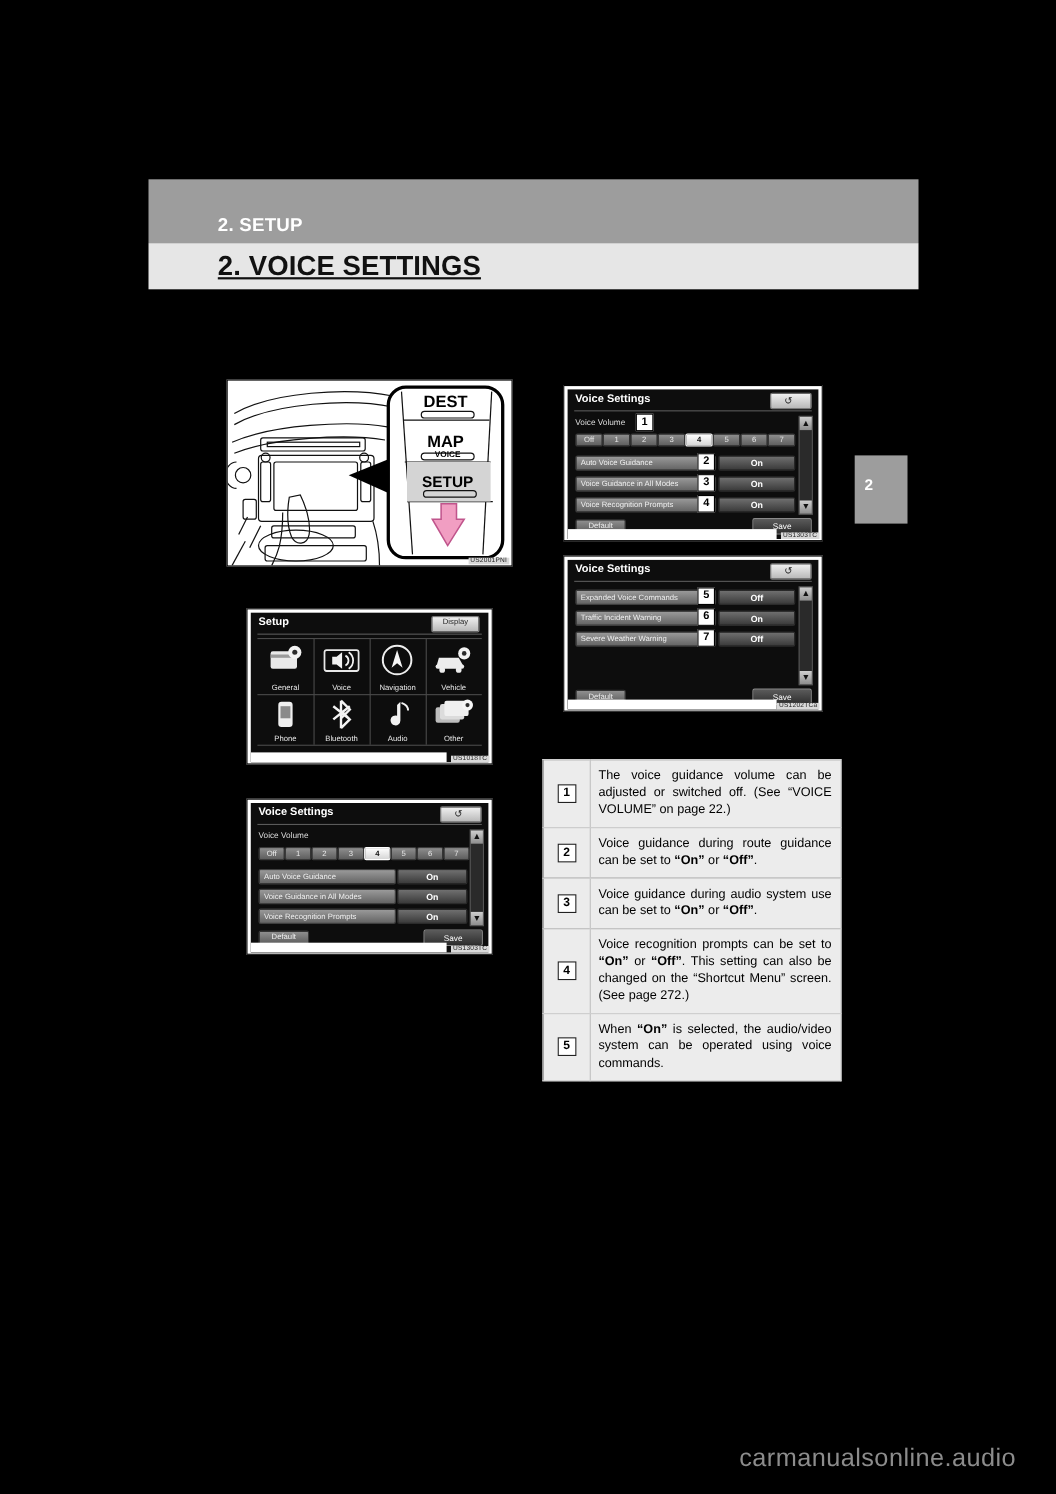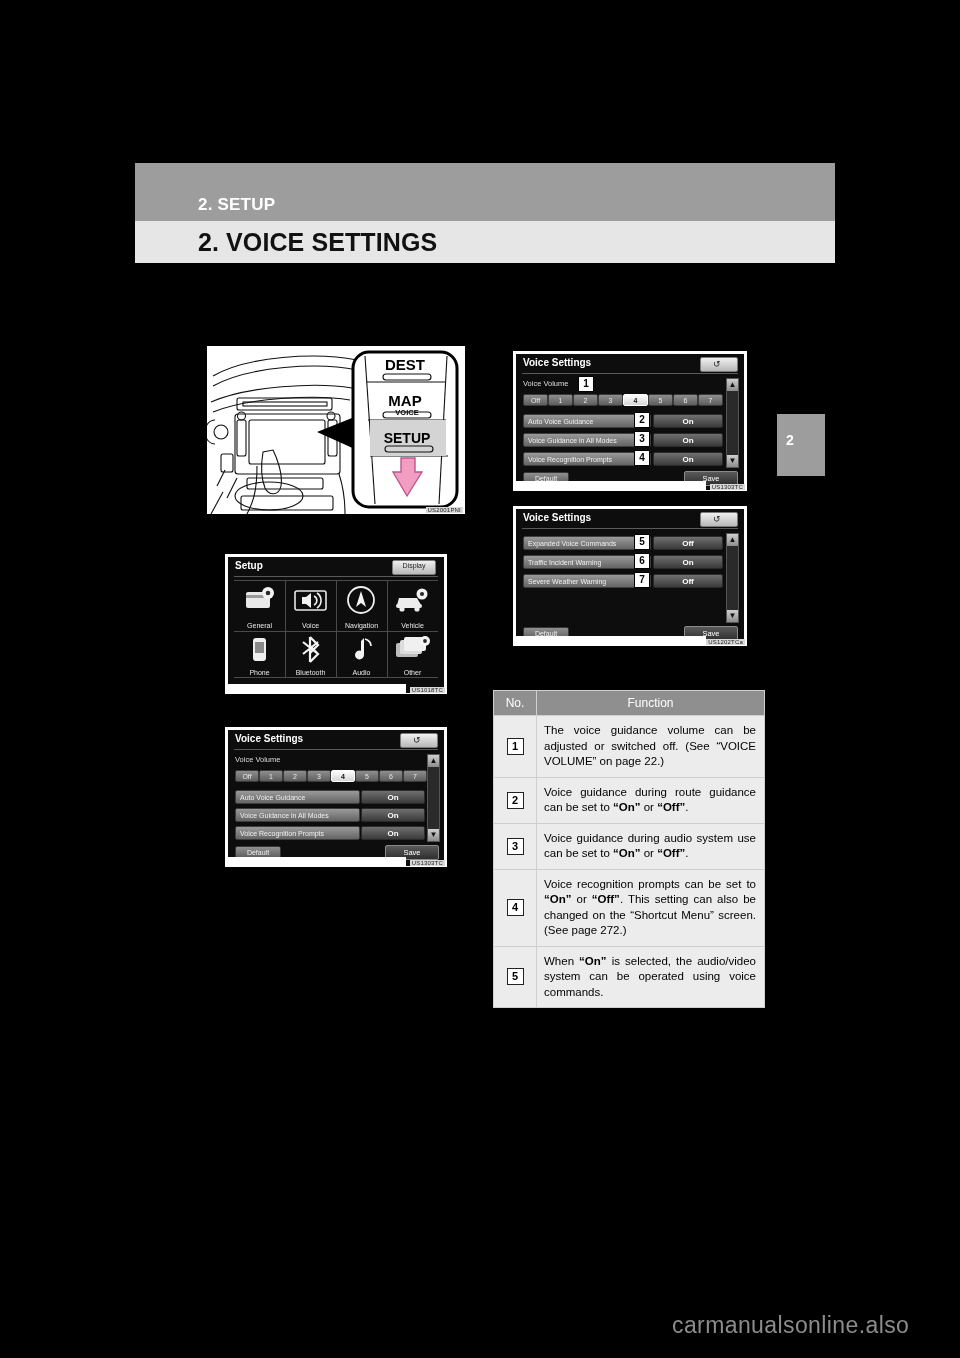--- a/index.html
+++ b/index.html
@@ -7,21 +7,21 @@
     width:960px;height:1358px;background:#000;
     font-family:"Liberation Sans", sans-serif;
     position:relative;overflow:hidden;
   }
   .page{position:absolute;left:0;top:0;width:960px;height:1358px;background:#000;padding-left:32px;}
 
   
   .hdr-gray{position:absolute;left:135px;top:163px;width:700px;height:58px;background:#9d9d9d;}
   .hdr-chapter{position:absolute;left:63px;bottom:6px;color:#fff;font-size:17px;font-weight:bold;letter-spacing:.2px;}
   .hdr-light{position:absolute;left:135px;top:221px;width:700px;height:42px;background:#e6e6e6;}
-  .hdr-title{position:absolute;left:63px;top:7px;color:#111;font-size:25px;font-weight:bold;letter-spacing:.1px;}
+  .hdr-title{position:absolute;left:63px;top:7px;color:#111;font-size:25px;font-weight:bold;letter-spacing:.1px;text-decoration:underline;}
 
   
   .side-tab{position:absolute;left:777px;top:414px;width:48px;height:62px;background:#9d9d9d;}
   .side-tab span{position:absolute;left:9px;top:18px;color:#fff;font-size:14px;font-weight:bold;}
 
   
   .sec-head{position:absolute;left:493px;top:290px;width:272px;height:48px;background:#9d9d9d;}
   .sec-head span{position:absolute;left:12px;top:4px;color:#fff;font-size:16px;font-weight:bold;line-height:21px;}
 
   
@@ -373,24 +373,20 @@
 
       <div class="defbtn" style="left:7px;top:118px;">Default</div>
       <div class="savebtn" style="left:168px;top:117px;">Save</div>
       <div class="whitebar" style="width:190px;"></div>
     </div>
     <div class="figcode">US1202TCa</div>
   </div>
 
   <table class="tbl">
     <tbody>
-        <tr>
-      <th style="width:42px;">No.</th>
-      <th>Function</th>
-    </tr>
     <tr>
       <td class="n">
         <span class="numbox">1</span>
       </td>
       <td class="f">The voice guidance volume can be adjusted or switched off. (See “VOICE VOLUME” on page 22.)</td>
     </tr>
     <tr>
       <td class="n">
         <span class="numbox">2</span>
       </td>
@@ -410,15 +406,15 @@
     </tr>
     <tr>
       <td class="n">
         <span class="numbox">5</span>
       </td>
       <td class="f">When <b>“On”</b> is selected, the audio/video system can be operated using voice commands.</td>
     </tr>
   </tbody>
     </table>
 
-  <div class="wm">carmanualsonline.also</div>
+  <div class="wm">carmanualsonline.audio</div>
 
 </div>
 
 </body></html>

